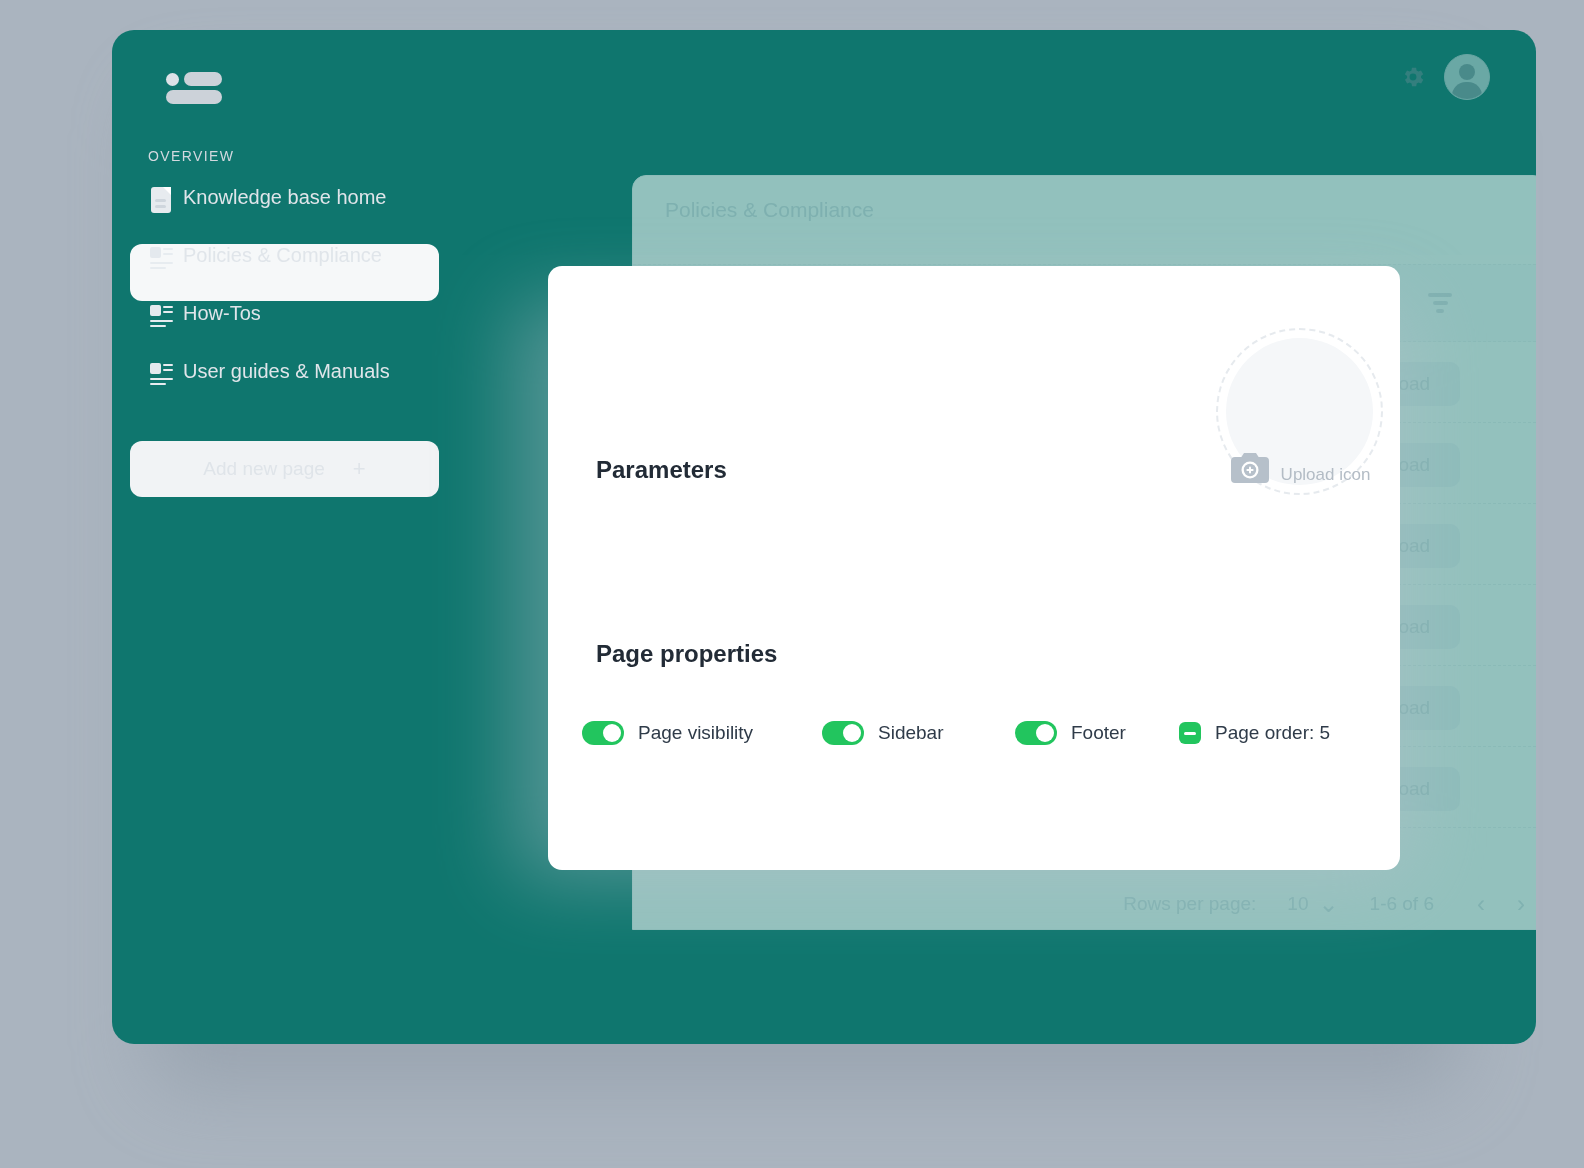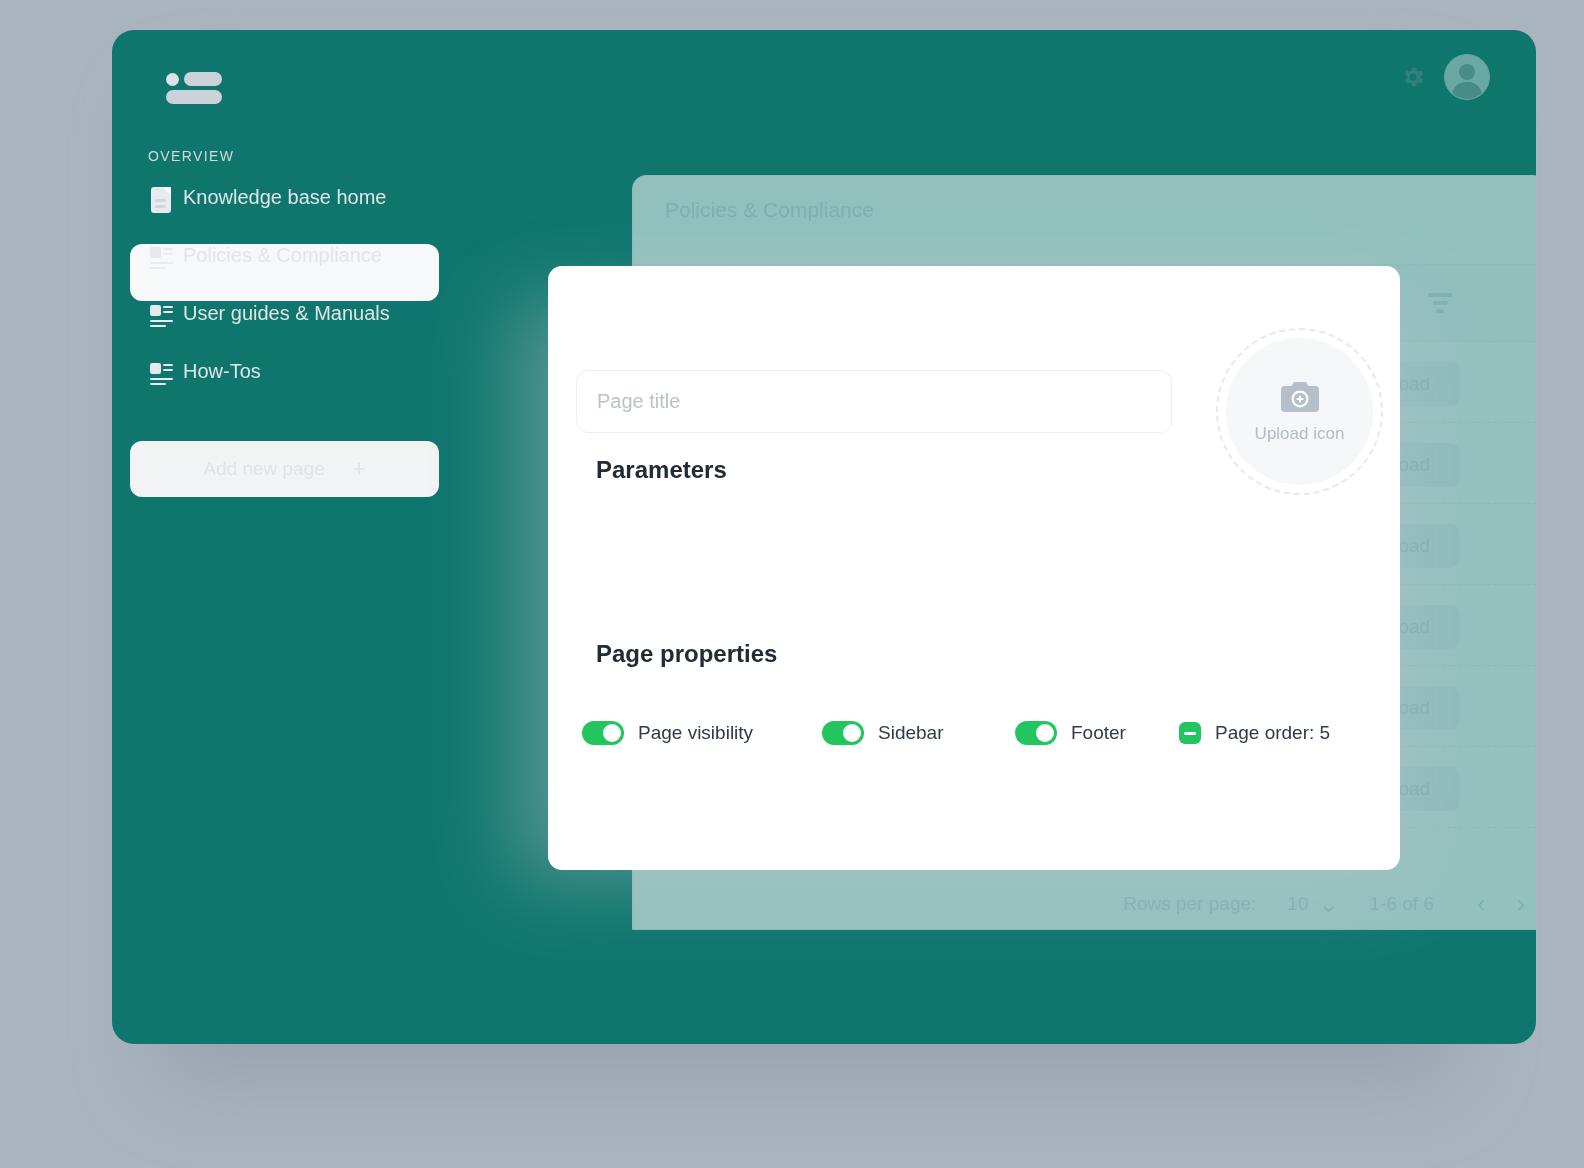--- a/index.html
+++ b/index.html
@@ -359,22 +359,21 @@
     border: 2px dashed #e6eaee;
     display: flex;
     align-items: center;
     justify-content: center;
   }
   .upload-circle .inner {
     width: 147px; height: 147px;
     border-radius: 50%;
     background: #f5f7f9;
     display: flex;
-    flex-direction: column;
-    align-items: center;
+    align-items: flex-end;
     justify-content: center;
     gap: 10px;
   }
   .camera-icon { width: 42px; height: 34px; display: block; }
   .upload-text {
     font-size: 17px;
     color: #b3bcc5;
   }
 
   .section-title {
@@ -513,32 +512,32 @@
     </div>
 
     <div class="nav-item">
       <span class="ic ic-article">
         <span class="blk"></span>
           <span class="ln a"></span>
           <span class="ln b"></span>
         <span class="ln c"></span>
           <span class="ln d"></span>
       </span>
-      <span class="nav-label">User guides &amp; Manuals</span>
+      <span class="nav-label">How-Tos</span>
     </div>
 
     <div class="nav-item">
       <span class="ic ic-article">
         <span class="blk"></span>
           <span class="ln a"></span>
           <span class="ln b"></span>
         <span class="ln c"></span>
           <span class="ln d"></span>
       </span>
-      <span class="nav-label">How-Tos</span>
+      <span class="nav-label">User guides &amp; Manuals</span>
     </div>
 
     <div class="add-page-btn">
       <span class="apb-label">Add new page</span>
       <span class="plus-icon">+</span>
     </div>
   </div>
 
   <div class="content-panel">
     <div class="content-card">
@@ -585,23 +584,20 @@
         <span class="chev">‹</span>
         <span class="chev">›</span>
       </span>
     </div>
   </div>
 
   <div class="modal-shadow"></div>
 
   <div class="modal">
 
-    <div class="field title-field">
-      <span>Page title</span>
-    </div>
 
     <div class="upload-circle">
       <div class="inner">
         <svg class="camera-icon" viewBox="0 0 42 34">
           <path fill="#b6c0ca" d="M15 2h12l2.6 4H36a4 4 0 0 1 4 4v18a4 4 0 0 1-4 4H6a4 4 0 0 1-4-4V10a4 4 0 0 1 4-4h6.4L15 2Z"></path>
           <circle cx="21" cy="19" r="8.5" fill="#ffffff"></circle>
           <circle cx="21" cy="19" r="6.2" fill="#b6c0ca"></circle>
           <rect x="20" y="15.4" width="2" height="7.2" rx="1" fill="#ffffff"></rect>
           <rect x="17.4" y="18" width="7.2" height="2" rx="1" fill="#ffffff"></rect>
           <circle cx="35.5" cy="9.5" r="1.8" fill="#b6c0ca"></circle>

